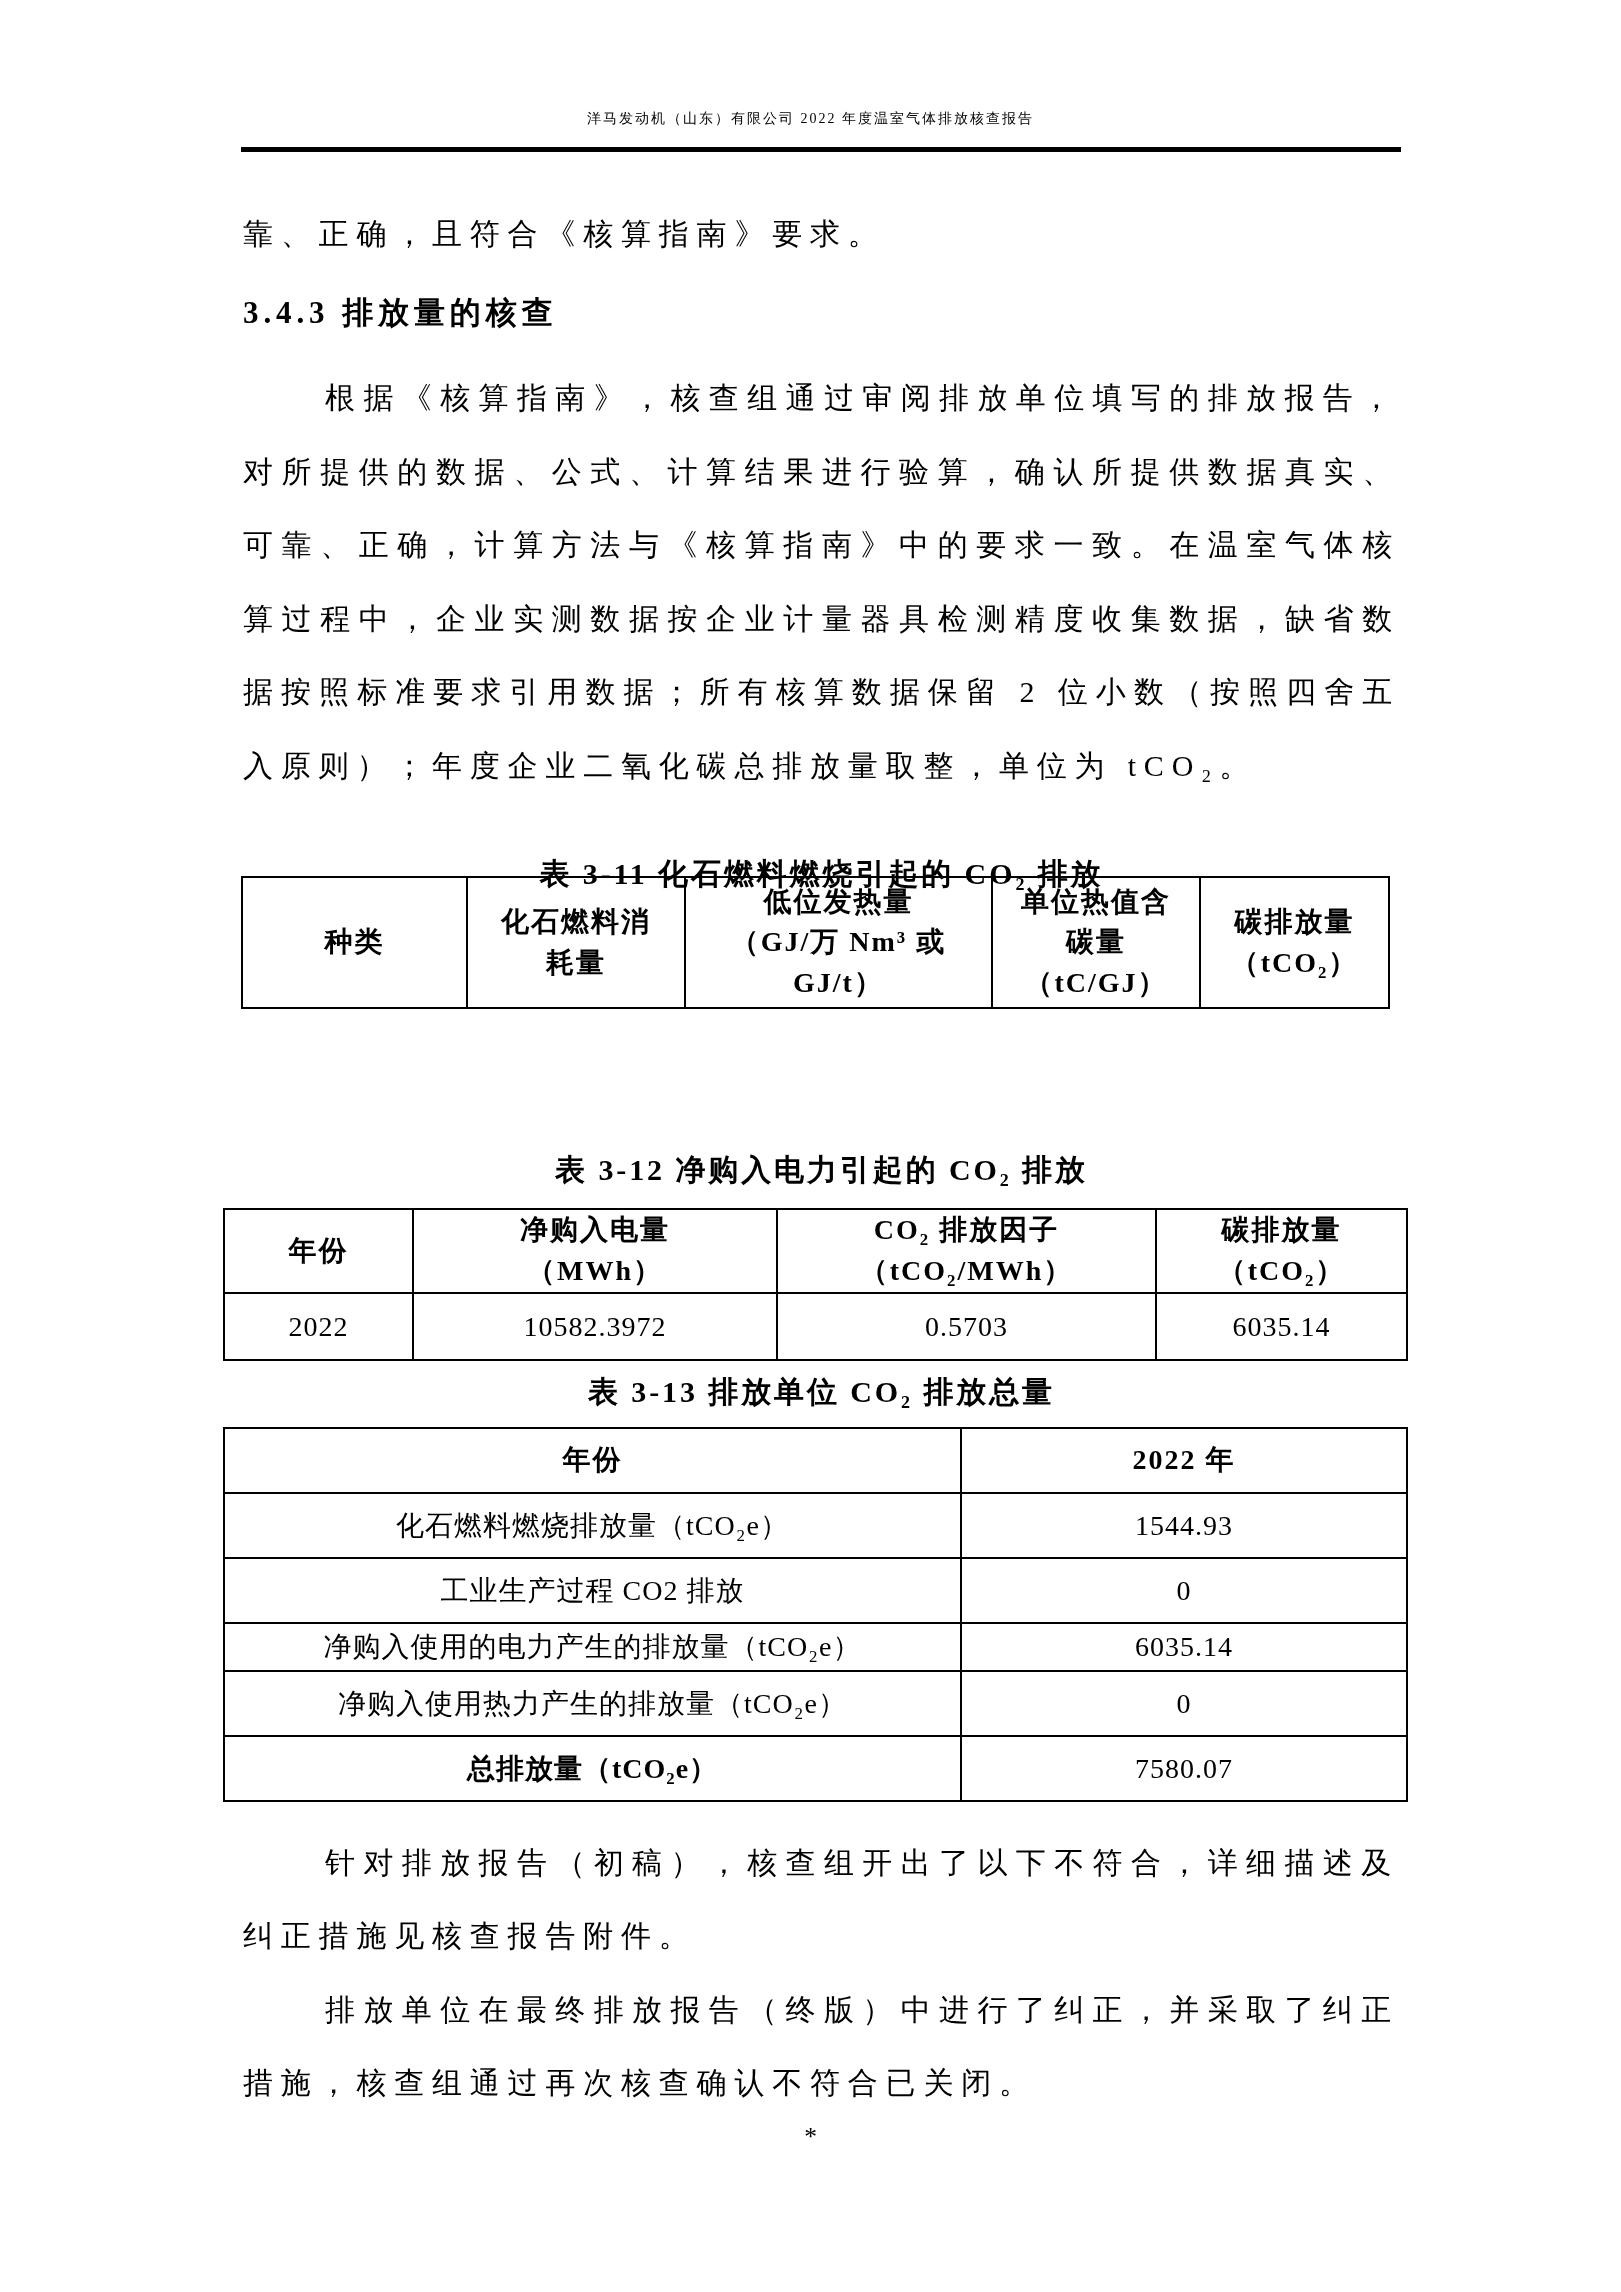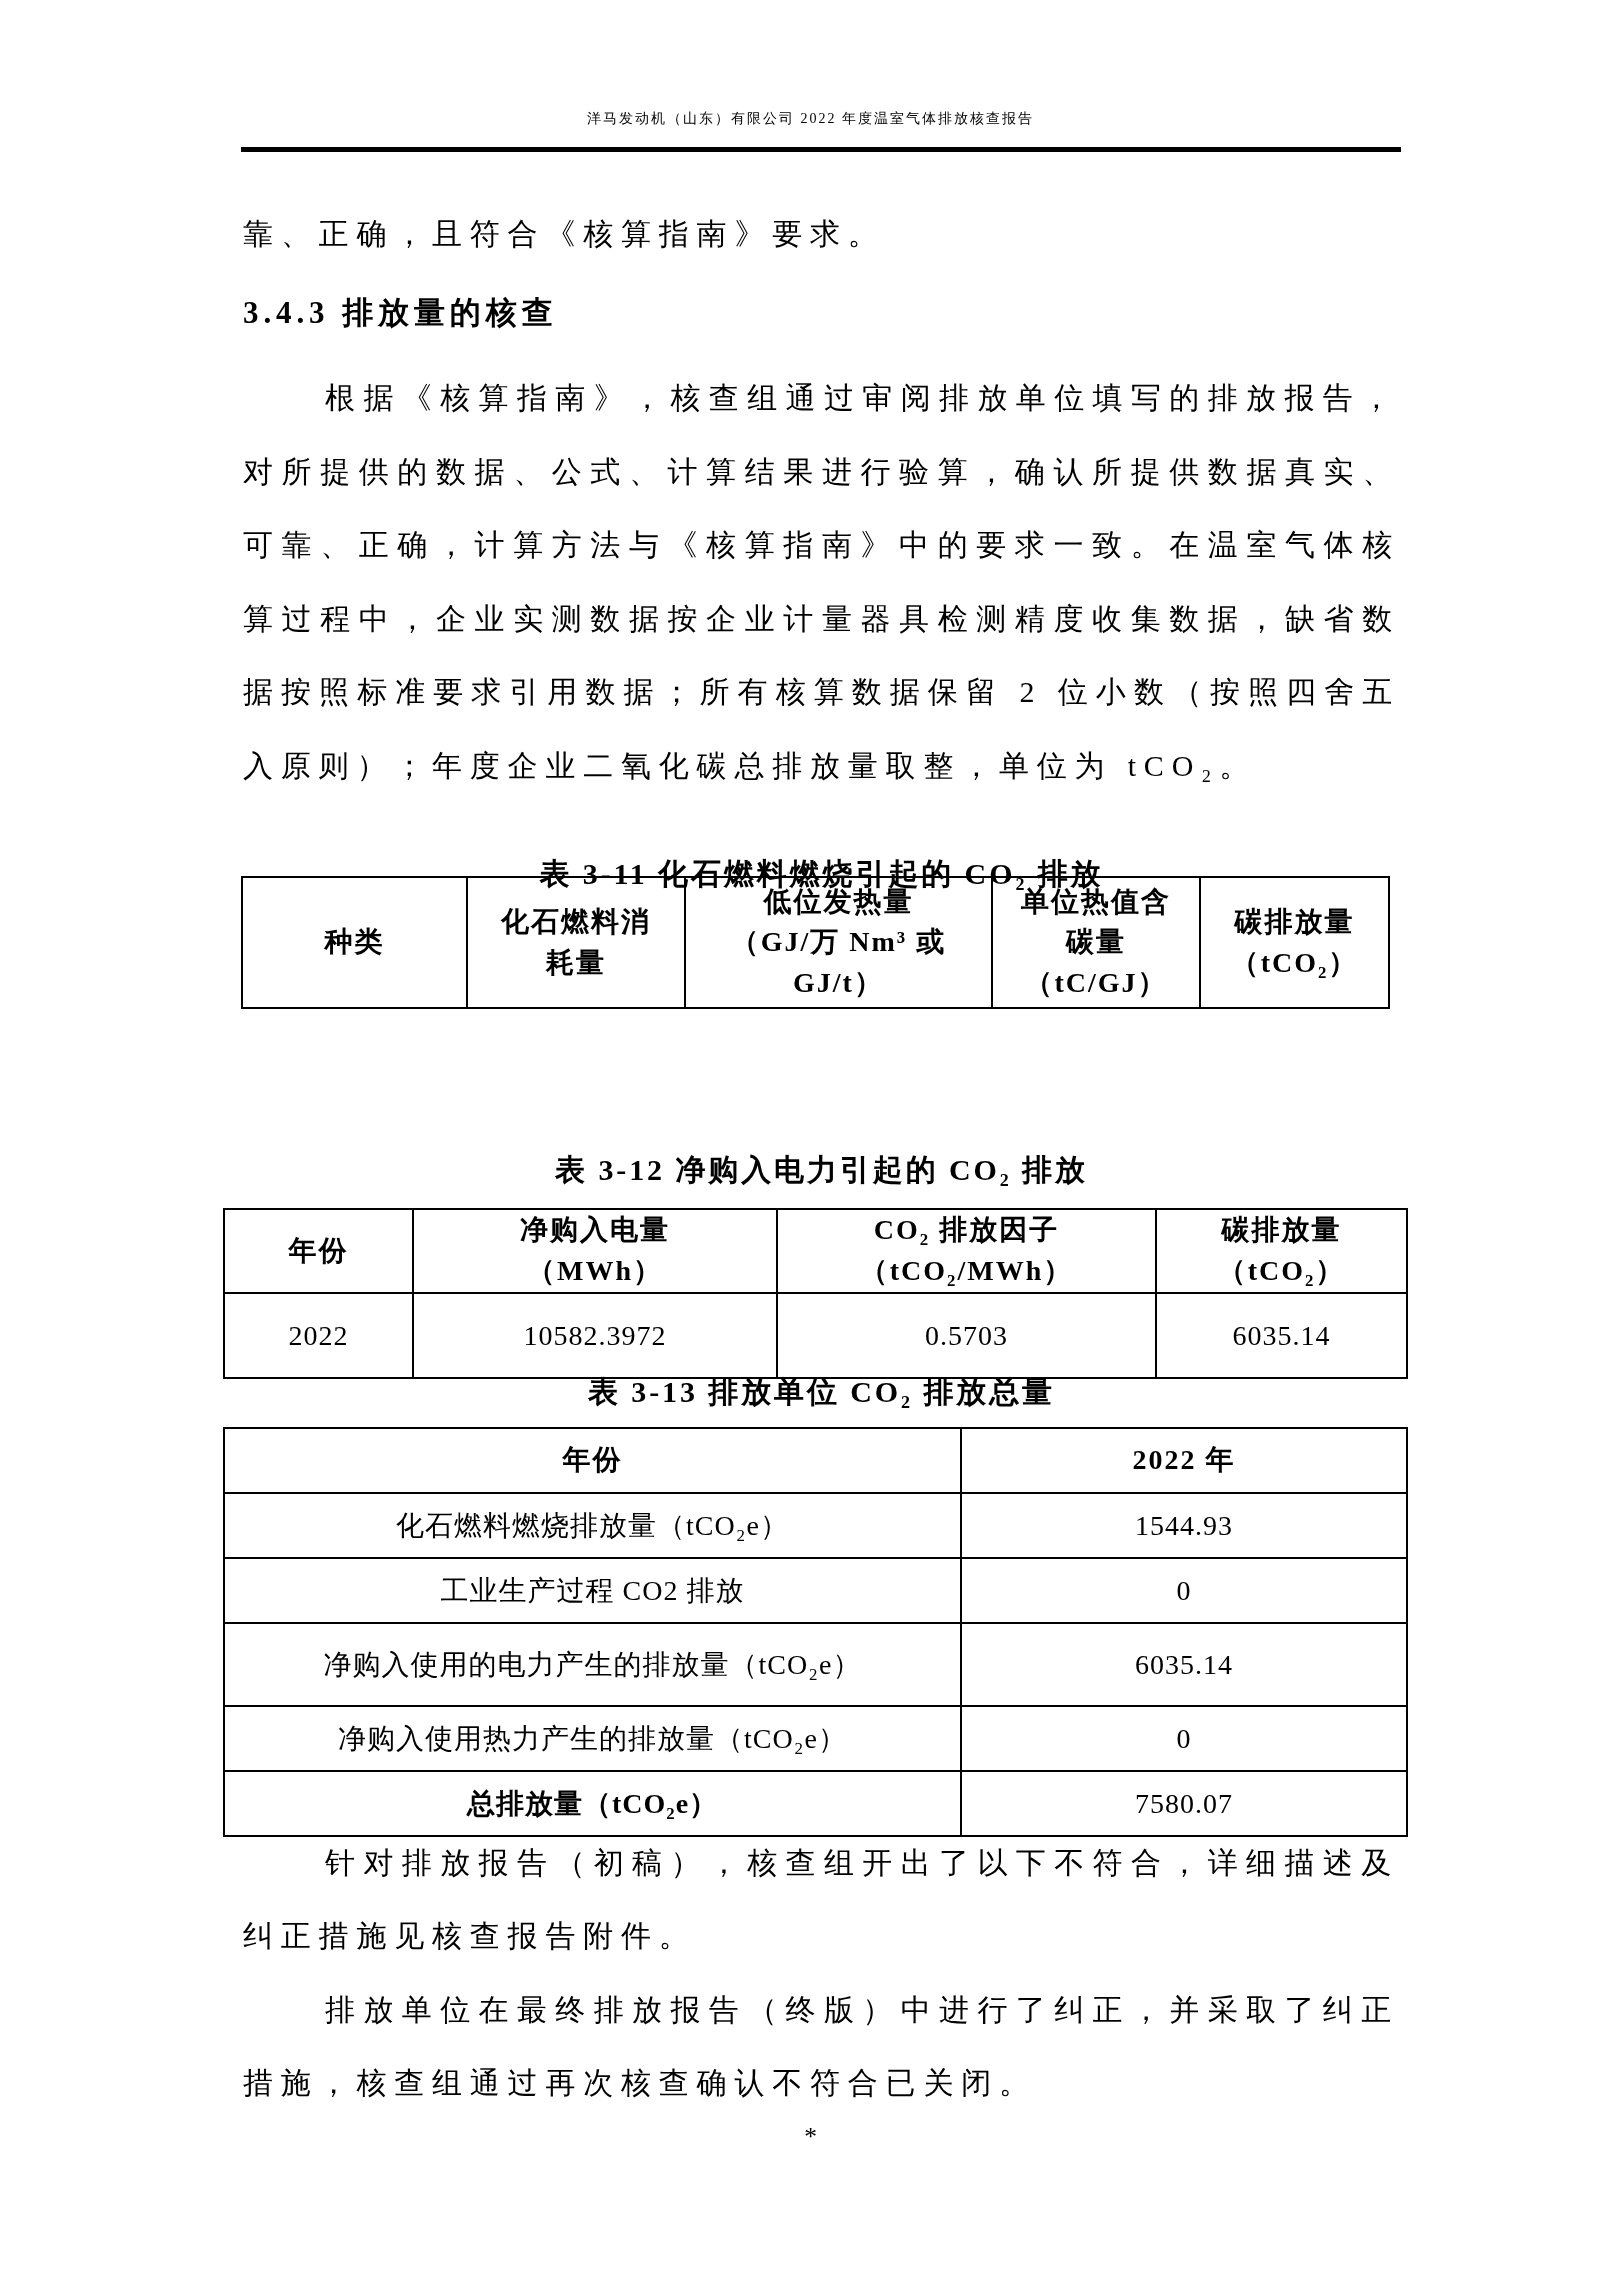--- a/index.html
+++ b/index.html
@@ -128,21 +128,21 @@
     <tbody>
       <tr style="height:84px">
         <th>年份</th>
         <th>净购入电量
 （MWh）</th>
         <th>CO₂ 排放因子
 （tCO₂/MWh）</th>
         <th>碳排放量
 （tCO₂）</th>
       </tr>
-      <tr style="height:85px">
+      <tr style="height:67px">
         <td>2022</td>
         <td>10582.3972</td>
         <td>0.5703</td>
         <td>6035.14</td>
       </tr>
     </tbody>
   </table>
 
   <div class="abs tbl-title" style="top:1372px">表 3-13 排放单位 CO₂ 排放总量</div>
   <table class="doc abs" style="left:223px; top:1427px; width:1183px">
@@ -156,21 +156,21 @@
         <th>2022 年</th>
       </tr>
       <tr style="height:65px">
         <td class="cjk-spread">化石燃料燃烧排放量（tCO₂e）</td>
         <td>1544.93</td>
       </tr>
       <tr style="height:65px">
         <td class="cjk-spread">工业生产过程 CO2 排放</td>
         <td>0</td>
       </tr>
-      <tr style="height:83px">
+      <tr style="height:48px">
         <td class="cjk-spread">净购入使用的电力产生的排放量（tCO₂e）</td>
         <td>6035.14</td>
       </tr>
       <tr style="height:65px">
         <td class="cjk-spread">净购入使用热力产生的排放量（tCO₂e）</td>
         <td>0</td>
       </tr>
       <tr style="height:65px">
         <td class="cjk-spread bold">总排放量（tCO₂e）</td>
         <td>7580.07</td>

